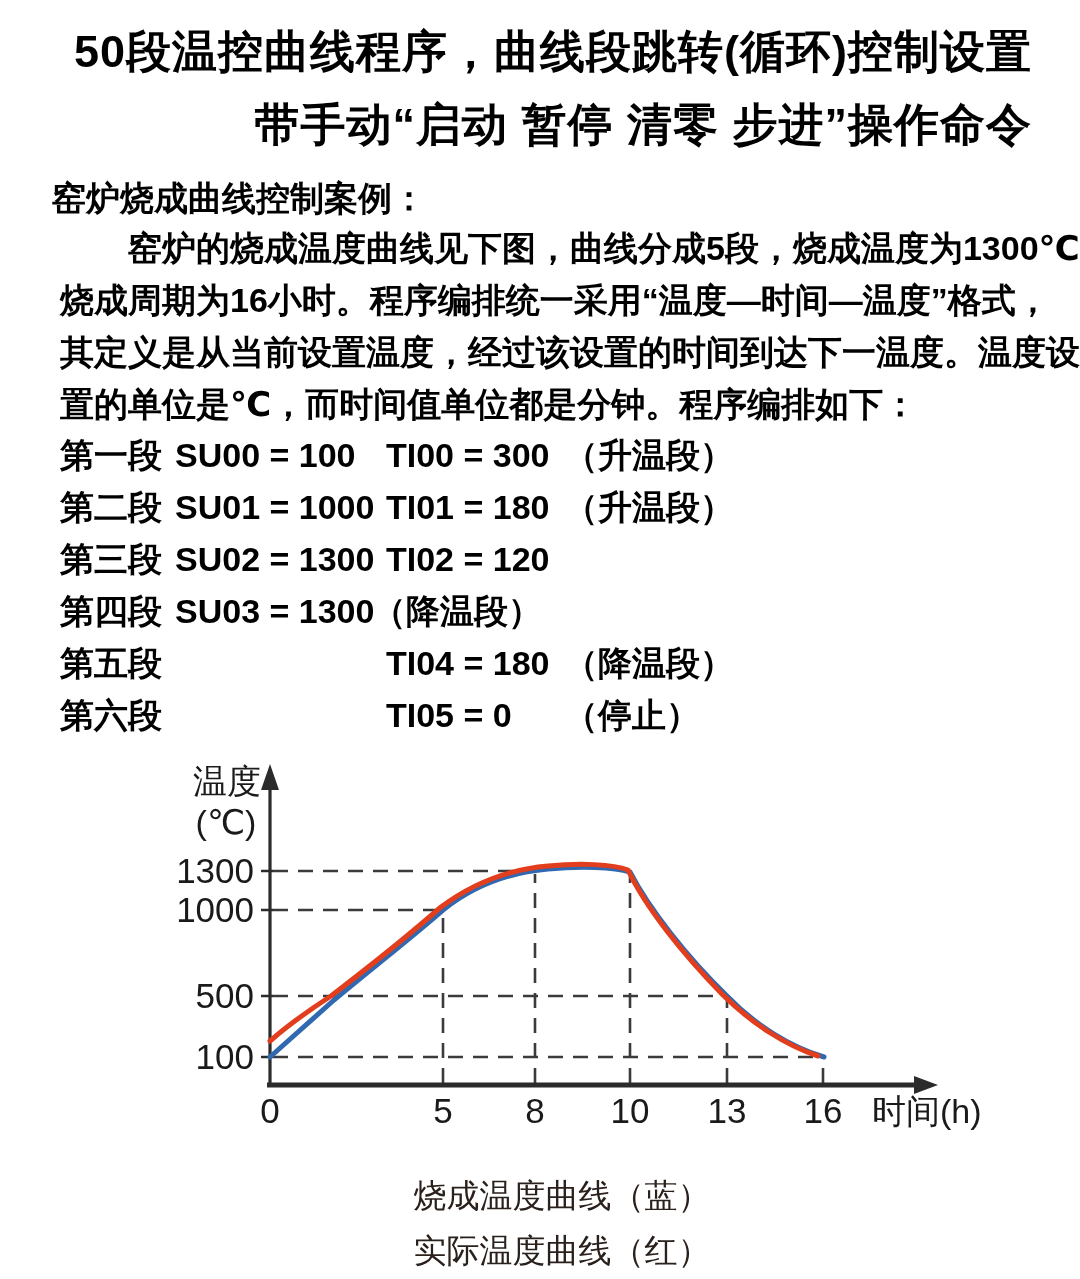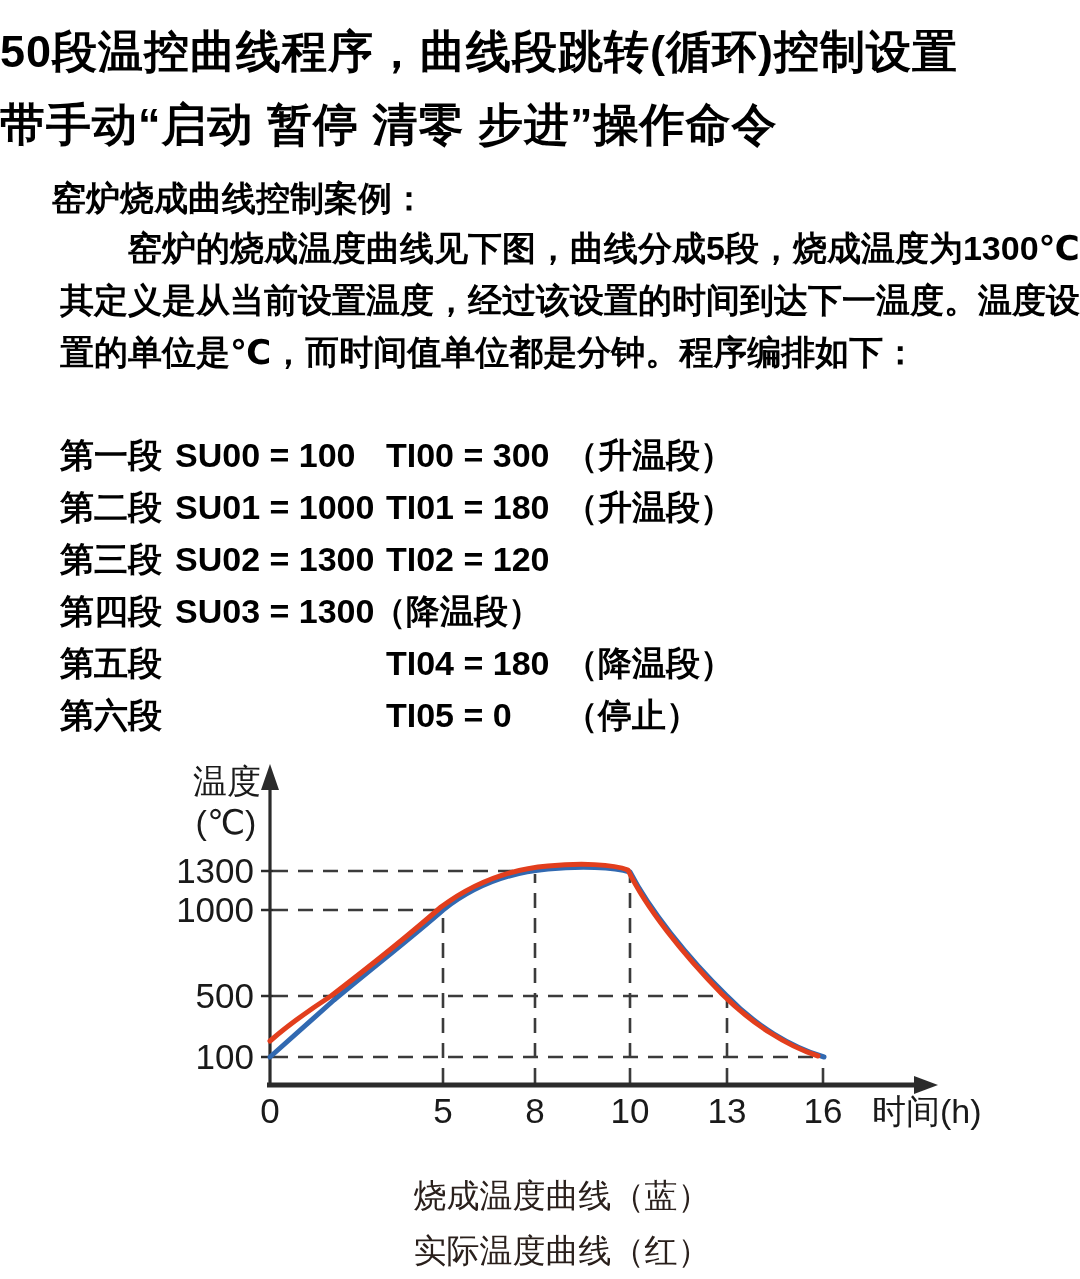--- a/index.html
+++ b/index.html
@@ -6,22 +6,22 @@
   html,body { background:#ffffff; }
   .page {
     position:relative;
     width:1080px; height:1279px;
     background:#ffffff;
     color:#000000;
     font-family:"Liberation Sans","DejaVu Sans",sans-serif;
     overflow:hidden;
   }
   .title-line {
-    position:absolute; left:0; width:1020px;
-    text-align:left;
+    position:absolute; left:12px; width:1020px;
+    text-align:right;
     font-size:45px; font-weight:800; letter-spacing:1px;
     color:#000000;
   }
   .title-line.l1 { top:22px; }
   .title-line.l2 { top:95px; }
   .case-heading {
     position:absolute; left:52px; top:176px;
     font-size:34px; font-weight:700;
   }
   .intro {
@@ -62,20 +62,21 @@
 
 <div class="page">
 
   <div class="title-line l1">50段温控曲线程序，曲线段跳转(循环)控制设置</div>
   <div class="title-line l2">带手动“启动 暂停 清零 步进”操作命令</div>
 
   <div class="case-heading">窑炉烧成曲线控制案例：</div>
 
   <div class="intro">
     <div class="line indent">窑炉的烧成温度曲线见下图，曲线分成5段，烧成温度为1300℃，</div>
+    <div class="line">烧成周期为16小时。程序编排统一采用“温度—时间—温度”格式，</div>
     <div class="line">其定义是从当前设置温度，经过该设置的时间到达下一温度。温度设</div>
     <div class="line">置的单位是℃，而时间值单位都是分钟。程序编排如下：</div>
   </div>
 
   <div class="program">
     <div class="prog-row">
       <div class="prog-col1">
           <span class="seg-name">第一段</span>
           <span>SU00 = 100</span>
         </div>

